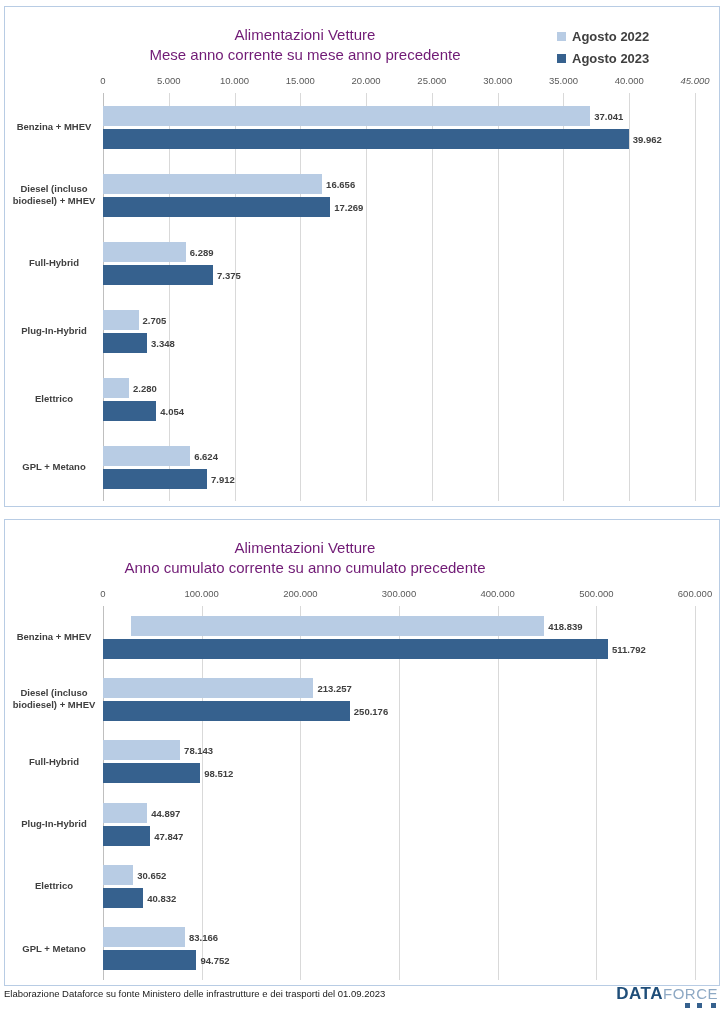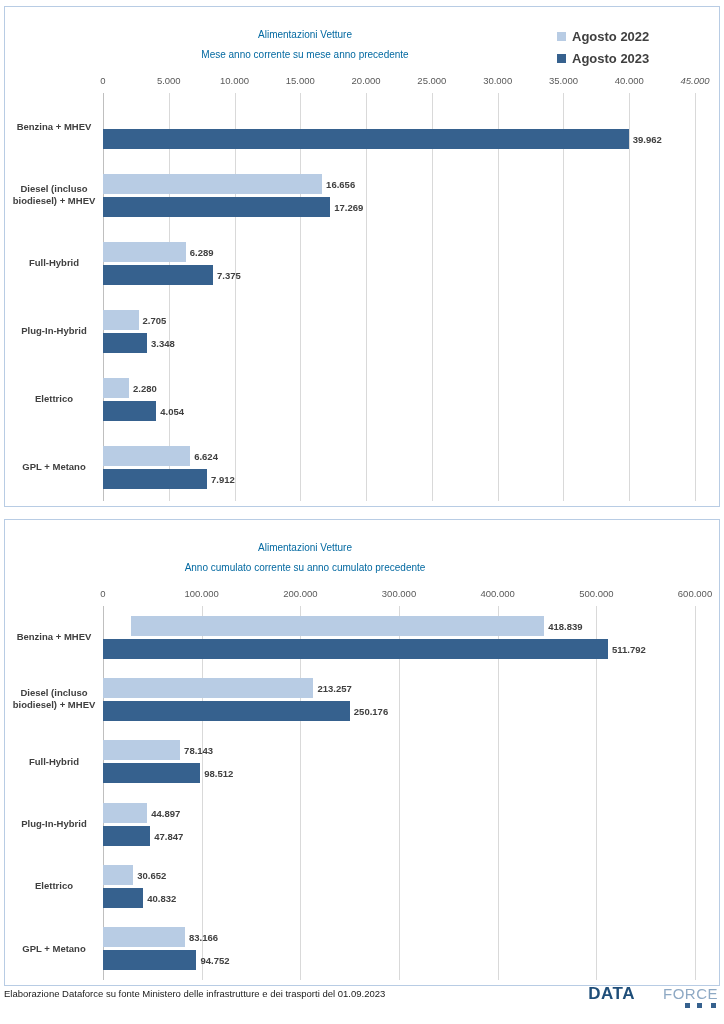--- a/index.html
+++ b/index.html
@@ -24,22 +24,22 @@
 
   
   .title-block {
     position: absolute;
     left: 60px;
     width: 480px;
     text-align: center;
   }
   .chart-title,
   .chart-subtitle {
-    color: #0369a1;
-    font-size: 10px;
+    color: #701a75;
+    font-size: 15px;
     line-height: 20px;
     white-space: nowrap;
   }
   #panel-1 .title-block { top: 18px; }
   #panel-2 .title-block { top: 18px; }
 
   
   .legend {
     position: absolute;
     right: 22px;
@@ -156,21 +156,20 @@
     font-size: 9.5px;
     color: #1a1a1a;
     white-space: nowrap;
   }
   .logo {
     position: absolute;
     right: 6px;
     top: 0px;
     display: flex;
     align-items: baseline;
-    gap: 28px;
   }
   .logo-data {
     font-size: 17px;
     font-weight: bold;
     letter-spacing: .5px;
     color: #1f4e79;
   }
   .logo-force {
     font-size: 15px;
     letter-spacing: .5px;
@@ -236,20 +235,23 @@
         <div class="gridline" style="left: 263.111px;"></div>
         <div class="gridline" style="left: 328.889px;"></div>
         <div class="gridline" style="left: 394.667px;"></div>
         <div class="gridline" style="left: 460.444px;"></div>
         <div class="gridline" style="left: 526.222px;"></div>
         <div class="gridline" style="left: 592px;"></div>
       </div>
     <div id="rows-1">
         <div class="cat-row" style="top: 0px; height: 68px;">
           <div class="cat-label">Benzina + MHEV</div>
+          <div class="bar prev" style="width: 487.295px; top: 12.5px;">
+            <span class="bar-value">37.041</span>
+          </div>
           <div class="bar curr" style="width: 525.722px; top: 35.5px; padding-left: 28px;">
             <span class="bar-value">39.962</span>
           </div>
         </div>
         <div class="cat-row" style="top: 68px; height: 68px;">
           <div class="cat-label">Diesel (incluso biodiesel) + MHEV</div>
           <div class="bar prev" style="width: 219.119px; top: 12.5px;">
             <span class="bar-value">16.656</span>
           </div>
           <div class="bar curr" style="width: 227.183px; top: 35.5px;">

